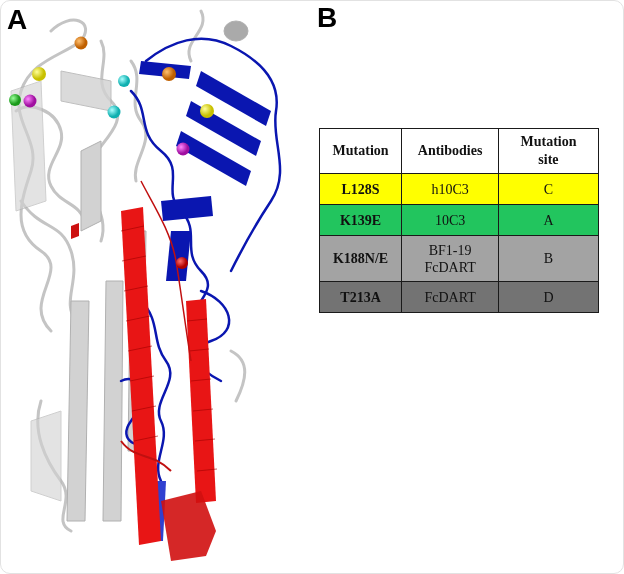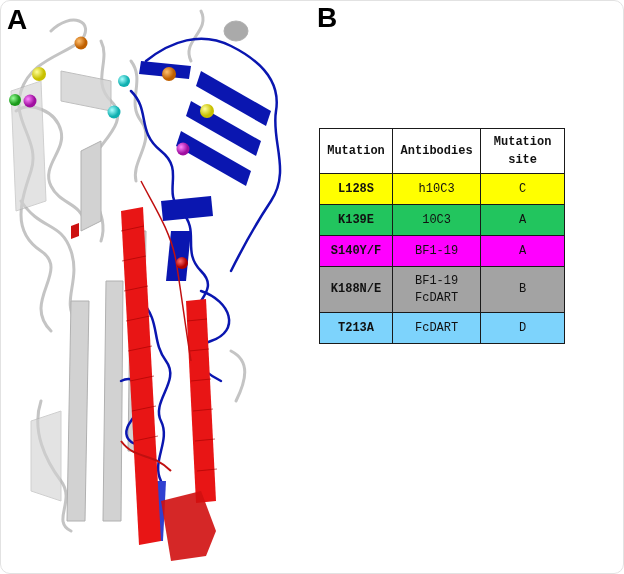--- a/index.html
+++ b/index.html
@@ -9,22 +9,22 @@
     border: 1px solid #e2e2e2; border-radius: 10px; background: #fff; overflow: hidden;
   }
   .panel-label {
     position: absolute; font-family: "Liberation Sans", sans-serif; font-weight: bold;
     font-size: 28px; color: #000; line-height: 1;
   }
   #label-a { left: 6px; top: 5px; }
   #label-b { left: 316px; top: 3px; }
   .structure { position: absolute; left: 0; top: 0; width: 310px; height: 574px; }
   table.mut {
-    position: absolute; left: 318px; top: 127px; width: 246px;
-    border-collapse: collapse; font-family: Liberation Mono, monospace; font-size: 12px;
+    position: absolute; left: 318px; top: 127px; width: 280px;
+    border-collapse: collapse; font-family: Liberation Serif, serif; font-size: 14px;
   }
   table.mut th, table.mut td {
     border: 1.5px solid #1a1a1a; text-align: center; padding: 0; color: #111;
   }
   table.mut th { background: #fff; font-weight: bold; height: 44px; line-height: 18px; }
   table.mut td { height: 30px; line-height: 17px; }
   table.mut td.mutation { font-weight: bold; }
   table.mut tr.tall td { height: 45px; }
   col.c1 { width: 88px; } col.c2 { width: 104px; } col.c3 { width: 110px; }
 </style>
@@ -158,30 +158,25 @@
       <tr style="background:#FFFF00">
         <td class="mutation">L128S</td>
         <td>h10C3</td>
         <td>C</td>
       </tr>
       <tr style="background:#22c55e">
         <td class="mutation">K139E</td>
         <td>10C3</td>
         <td>A</td>
       </tr>
-      <tr style="background:#FF00FF">
-        <td class="mutation">S140Y/F</td>
-        <td>BF1-19</td>
-        <td>A</td>
-      </tr>
       <tr class="tall" style="background:#a3a3a3">
         <td class="mutation">K188N/E</td>
         <td><span>BF1-19</span><br><span>FcDART</span></td>
         <td>B</td>
       </tr>
-      <tr style="background:#7dd3fc">
+      <tr style="background:#737373">
         <td class="mutation">T213A</td>
         <td>FcDART</td>
         <td>D</td>
       </tr>
     </tbody>
   </table>
 </div>
 
 </body></html>

